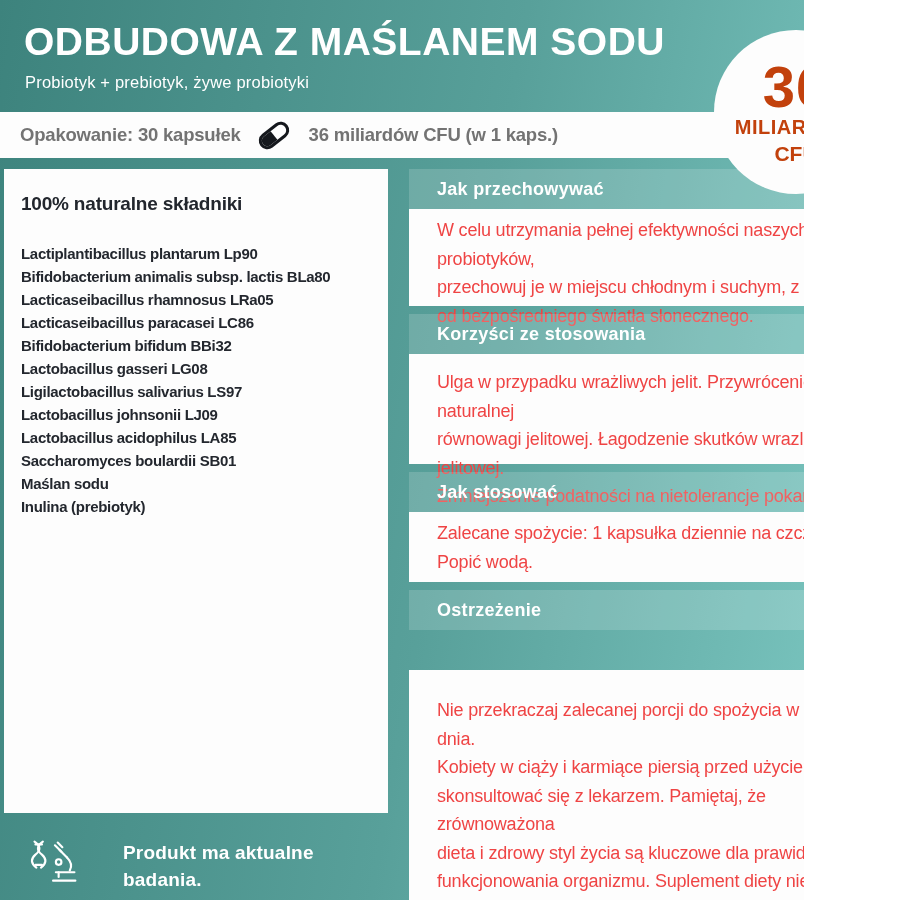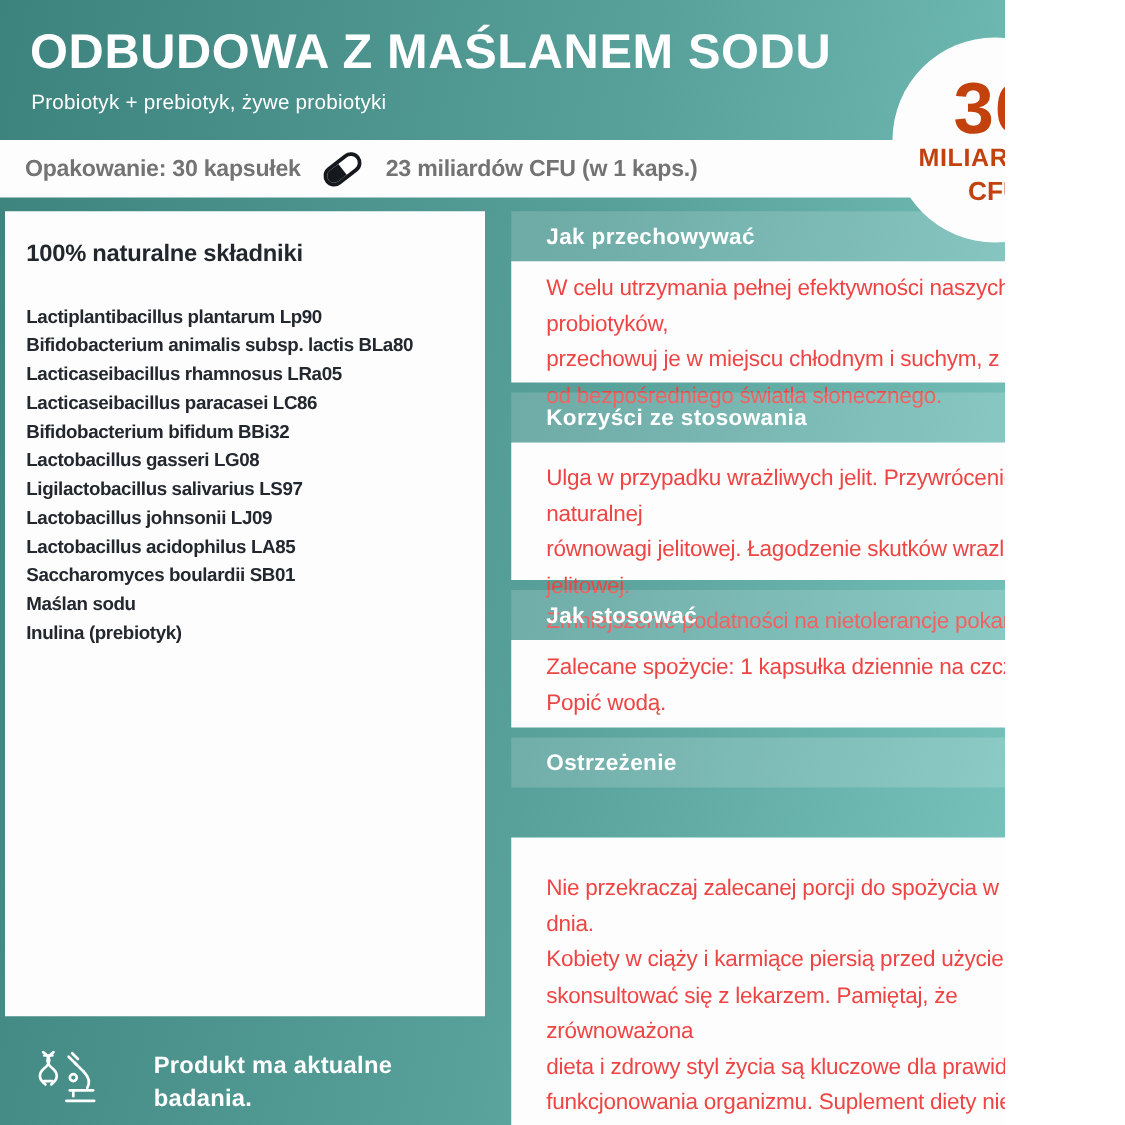--- a/index.html
+++ b/index.html
@@ -105,21 +105,21 @@
     <div class="badge-number">36</div>
     <div class="badge-unit">MILIARDÓW</div>
     <div class="badge-sub">CFU</div>
   </div>
 
   <div class="info-bar">
     <span>Opakowanie: 30 kapsułek</span>
     <span class="capsule">
         <span class="capsule-half"></span>
       </span>
-    <span>23 miliardów CFU (w 1 kaps.)</span>
+    <span>36 miliardów CFU (w 1 kaps.)</span>
   </div>
 
   <aside class="ingredients">
     <h2>100% naturalne składniki</h2>
     <ul id="ingredients-list">
         <li>Lactiplantibacillus plantarum Lp90</li>
         <li>Bifidobacterium animalis subsp. lactis BLa80</li>
         <li>Lacticaseibacillus rhamnosus LRa05</li>
         <li>Lacticaseibacillus paracasei LC86</li>
         <li>Bifidobacterium bifidum BBi32</li>

